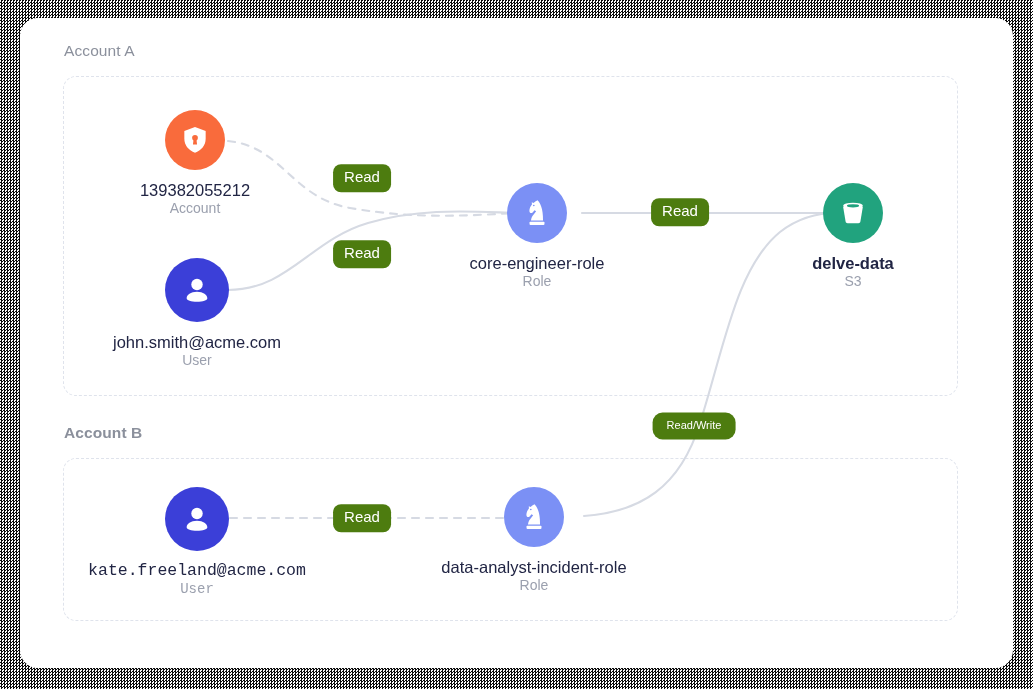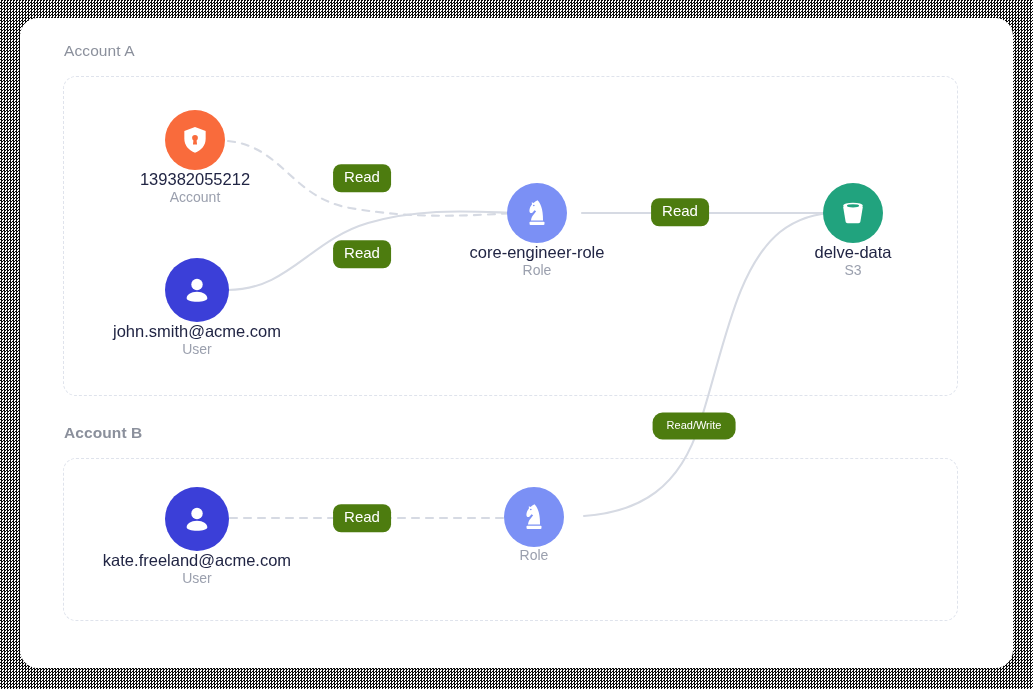--- a/index.html
+++ b/index.html
@@ -87,26 +87,27 @@
     border-radius: 50%;
     display: flex;
     align-items: center;
     justify-content: center;
     flex: none;
   }
   .node-circle.sz-64 { width: 64px; height: 64px; }
   .node-circle svg { display: block; }
 
   .node-title {
+    margin-top: 11px;
     font-size: 16.5px;
     color: #212544;
     white-space: nowrap;
     line-height: 1.15;
   }
-  .node-title.bold { font-weight: normal; }
+  .node-title.bold { font-weight: bold; }
   .node-sub {
     margin-top: 0;
     font-size: 14px;
     color: #9ba0ae;
     white-space: nowrap;
     line-height: 1.15;
   }
 
   
   .pill {
@@ -198,35 +199,36 @@
       <svg width="32" height="32" viewBox="0 0 24 24">
         <path fill="#ffffff" d="M4.6 7.3 h14.8 l-1.85 11.1 c-0.12 0.72 -0.74 1.25 -1.47 1.25 H7.92 c-0.73 0 -1.35 -0.53 -1.47 -1.25 Z"></path>
         <ellipse cx="12" cy="6.6" rx="7.4" ry="2.35" fill="#ffffff"></ellipse>
         <ellipse cx="12" cy="6.6" rx="4.6" ry="1.25" fill="#21a37e"></ellipse>
       </svg>
     </div>
     <div class="node-title bold">delve-data</div>
     <div class="node-sub">S3</div>
   </div>
 
-  <div class="node" style="left:177px; top:469px;">
+  <div class="node" style="left:177px; top:469px;font-family:Liberation Mono, monospace;">
     <div class="node-circle sz-64" style="background:#3b3fd8;">
       <svg width="34" height="34" viewBox="0 0 24 24">
         <circle cx="12" cy="8.1" r="4.05" fill="#ffffff"></circle>
         <path fill="#ffffff" d="M12 13.3 c4.4 0 7.3 2.25 7.3 4.6 c0 1.55 -3.1 2.45 -7.3 2.45 s-7.3 -0.9 -7.3 -2.45 c0 -2.35 2.9 -4.6 7.3 -4.6 Z"></path>
       </svg>
     </div>
     <div class="node-title">kate.freeland@acme.com</div>
     <div class="node-sub">User</div>
   </div>
 
   <div class="node" style="left:514px; top:469px;">
     <div class="node-circle" style="background:#7b90f5;">
       <svg width="32" height="32" viewBox="0 0 24 24">
         <path fill="#ffffff" d="M12.4 2.4 C11.2 2.9 10.2 3.6 9.4 4.5 L8.1 3.9 L8.2 5.6 C7.0 7.0 6.3 8.7 6.3 10.3 c0 1.1 0.55 1.75 1.35 1.75 c0.7 0 1.1 -0.4 1.55 -1.0 l0.9 -1.2 l1.25 0.75 l-2.0 2.7 C8.2 14.6 7.6 16.1 7.5 17.6 h9.0 C16.6 13.0 16.0 9.5 15.2 7.3 C14.5 5.3 13.6 3.6 12.4 2.4 Z"></path>
         <rect x="6.4" y="18.5" width="11.2" height="2.5" rx="0.7" fill="#ffffff"></rect>
         <circle cx="9.6" cy="6.4" r="0.62" fill="#7b90f5"></circle>
       </svg>
     </div>
+    <div class="node-title">data-analyst-incident-role</div>
     <div class="node-sub">Role</div>
   </div>
 
 </div>
 
 </body></html>

